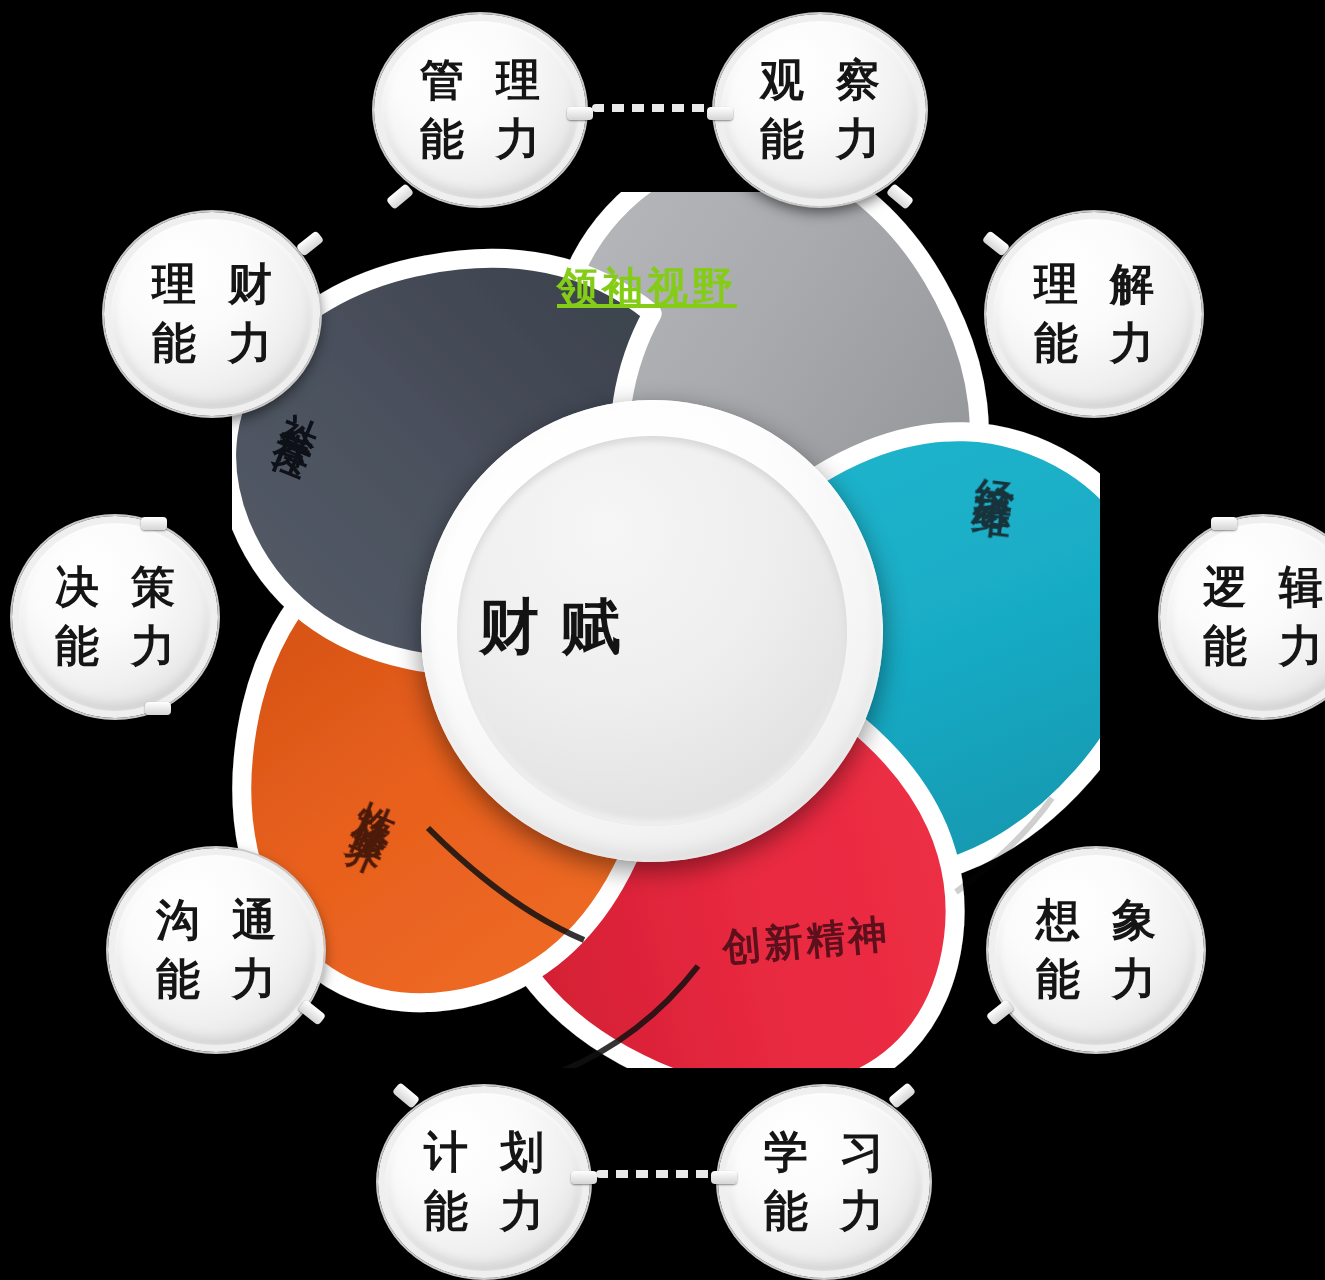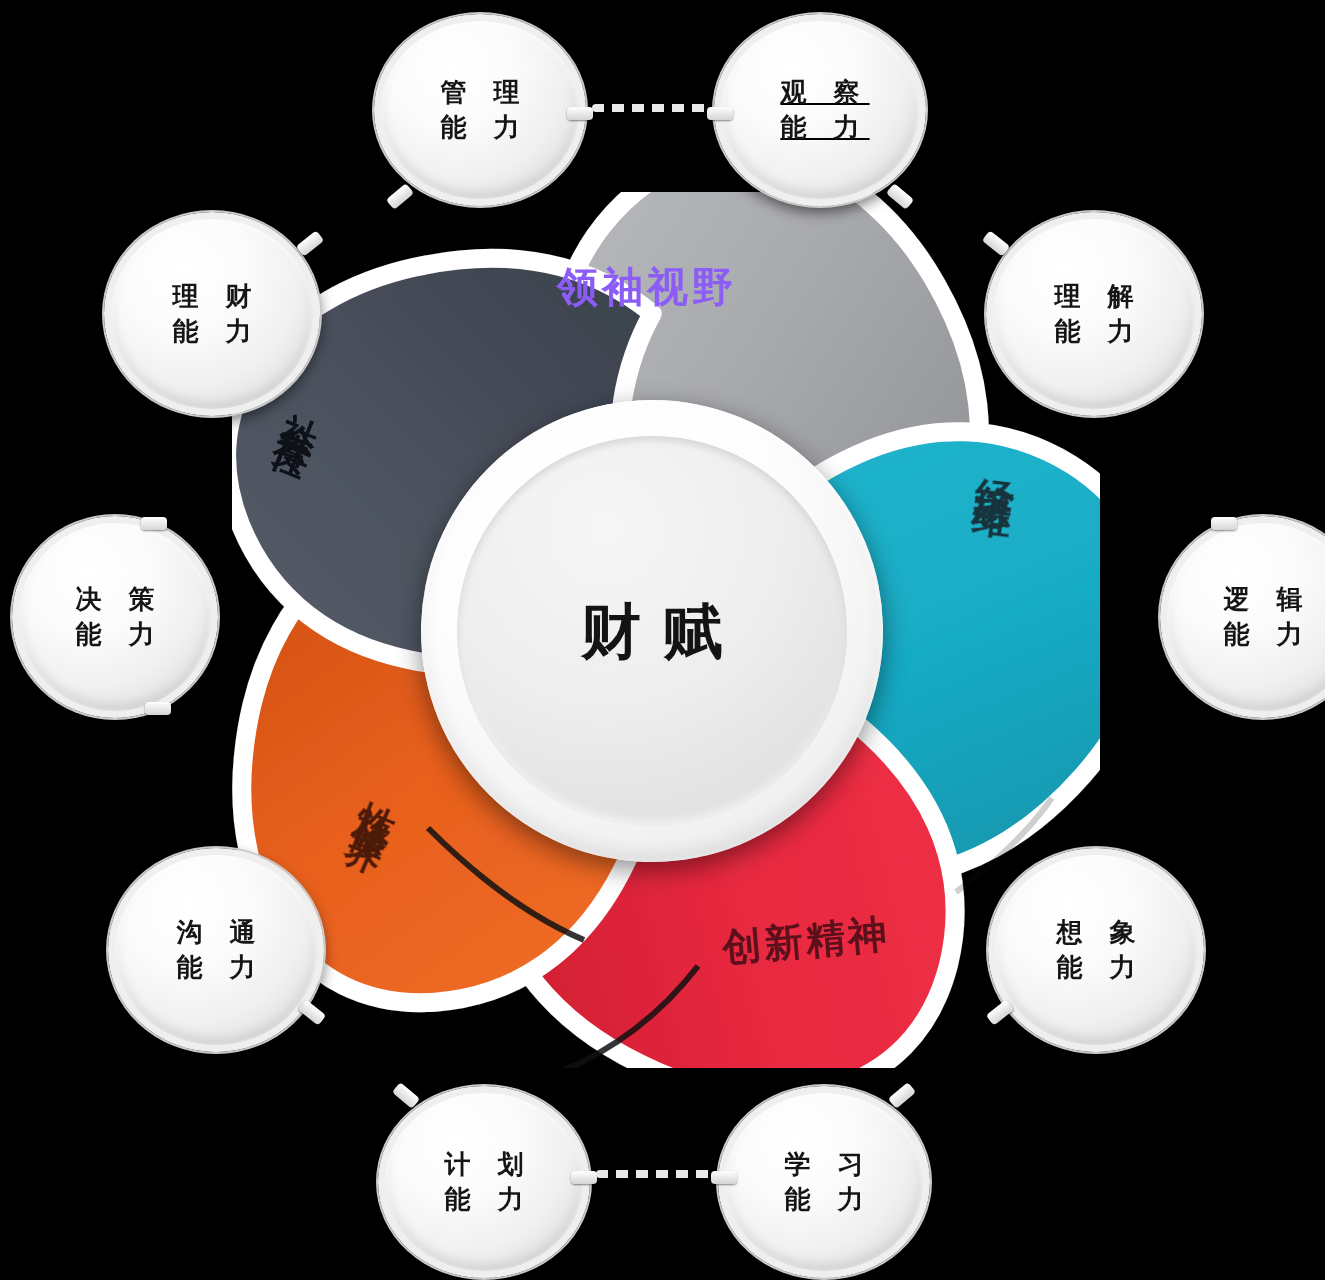--- a/index.html
+++ b/index.html
@@ -27,21 +27,21 @@
       0 0 0 2px #c9c9c9,
       0 6px 14px rgba(0,0,0,0.55),
       inset 0 2px 6px rgba(255,255,255,0.95),
       inset 0 -6px 12px rgba(0,0,0,0.10);
     display: flex;
     flex-direction: column;
     align-items: center;
     justify-content: center;
   }
   .bubble .line {
-    font-size: 26px;
+    font-size: 44px;
     font-weight: 700;
     color: #151515;
     letter-spacing: 10px;
     text-indent: 10px;
     line-height: 1.33;
     white-space: nowrap;
   }
   
   .tab {
     position: absolute;
@@ -77,22 +77,23 @@
     left: 36px; top: 36px;
     right: 36px; bottom: 36px;
     border-radius: 50%;
     background:
       radial-gradient(circle at 38% 24%, #f6f6f6 0%, #eeeeee 45%, #e2e2e2 78%, #d6d6d6 100%);
     box-shadow:
       inset 0 3px 9px rgba(0,0,0,0.14),
       inset 0 -3px 8px rgba(255,255,255,0.9);
     display: flex;
     flex-direction: column;
-    align-items: center;
+    align-items: flex-start;
     justify-content: center;
+    font-family: Liberation Mono, monospace;
   }
   .center-inner .cline {
     font-size: 60px;
     font-weight: 700;
     color: #131313;
     letter-spacing: 22px;
     text-indent: 22px;
     line-height: 1.45;
     white-space: nowrap;
   }
@@ -175,38 +176,38 @@
       <path d="M724,700 C 762,672 796,640 820,606" fill="none" stroke="#101010" stroke-width="6" opacity="0.2"></path>
     </svg>
   </div>
 
   <div class="center-outer">
     <div class="center-inner">
       <div class="cline">财赋</div>
     </div>
   </div>
 
-  <div class="petal-label" style="left:557px; top:260px; font-size:41px; letter-spacing:4px; color:#8b5cf6;">领袖视野</div>
+  <div class="petal-label" style="left:557px; top:260px; font-size:41px; letter-spacing:4px; color:#84cc16;text-decoration:underline;">领袖视野</div>
 
   <div class="petal-label vert" style="left:972px; top:448px; font-size:39px; letter-spacing:6px; color:#17333c; transform:rotate(7deg);">经济思维</div>
 
   <div class="petal-label" style="left:722px; top:914px; font-size:39px; letter-spacing:3px; color:#5b101c; transform:rotate(-5deg);">创新精神</div>
 
   <div class="petal-label vert" style="left:362px; top:776px; font-size:38px; letter-spacing:10px; color:#4b1a08; transform:rotate(23deg);">性格修养</div>
 
   <div class="petal-label vert" style="left:286px; top:388px; font-size:37px; letter-spacing:9px; color:#0e1118; transform:rotate(22deg);">社会责任</div>
 
   <div class="bubble" style="left:374px; top:14px; width:212px; height:192px;">
     <span class="tab" style="right:-14px; top:86px;"></span>
     <span class="tab" style="left:6px; bottom:-4px; transform:rotate(-40deg);"></span>
     <div class="line">管 理</div>
     <div class="line">能 力</div>
   </div>
 
-  <div class="bubble" style="left:714px; top:14px; width:212px; height:192px;text-decoration:underline;">
+  <div class="bubble" style="left:714px; top:14px; width:212px; height:192px;">
     <span class="tab" style="left:-14px; top:86px;"></span>
     <span class="tab" style="right:6px; bottom:-4px; transform:rotate(40deg);"></span>
     <div class="line">观 察</div>
     <div class="line">能 力</div>
   </div>
 
   <div class="connector" style="left:592px; top:104px; width:118px;"></div>
 
   <div class="bubble" style="left:104px; top:212px; width:216px; height:204px;">
     <span class="tab" style="right:-10px; top:18px; transform:rotate(-38deg);"></span>

